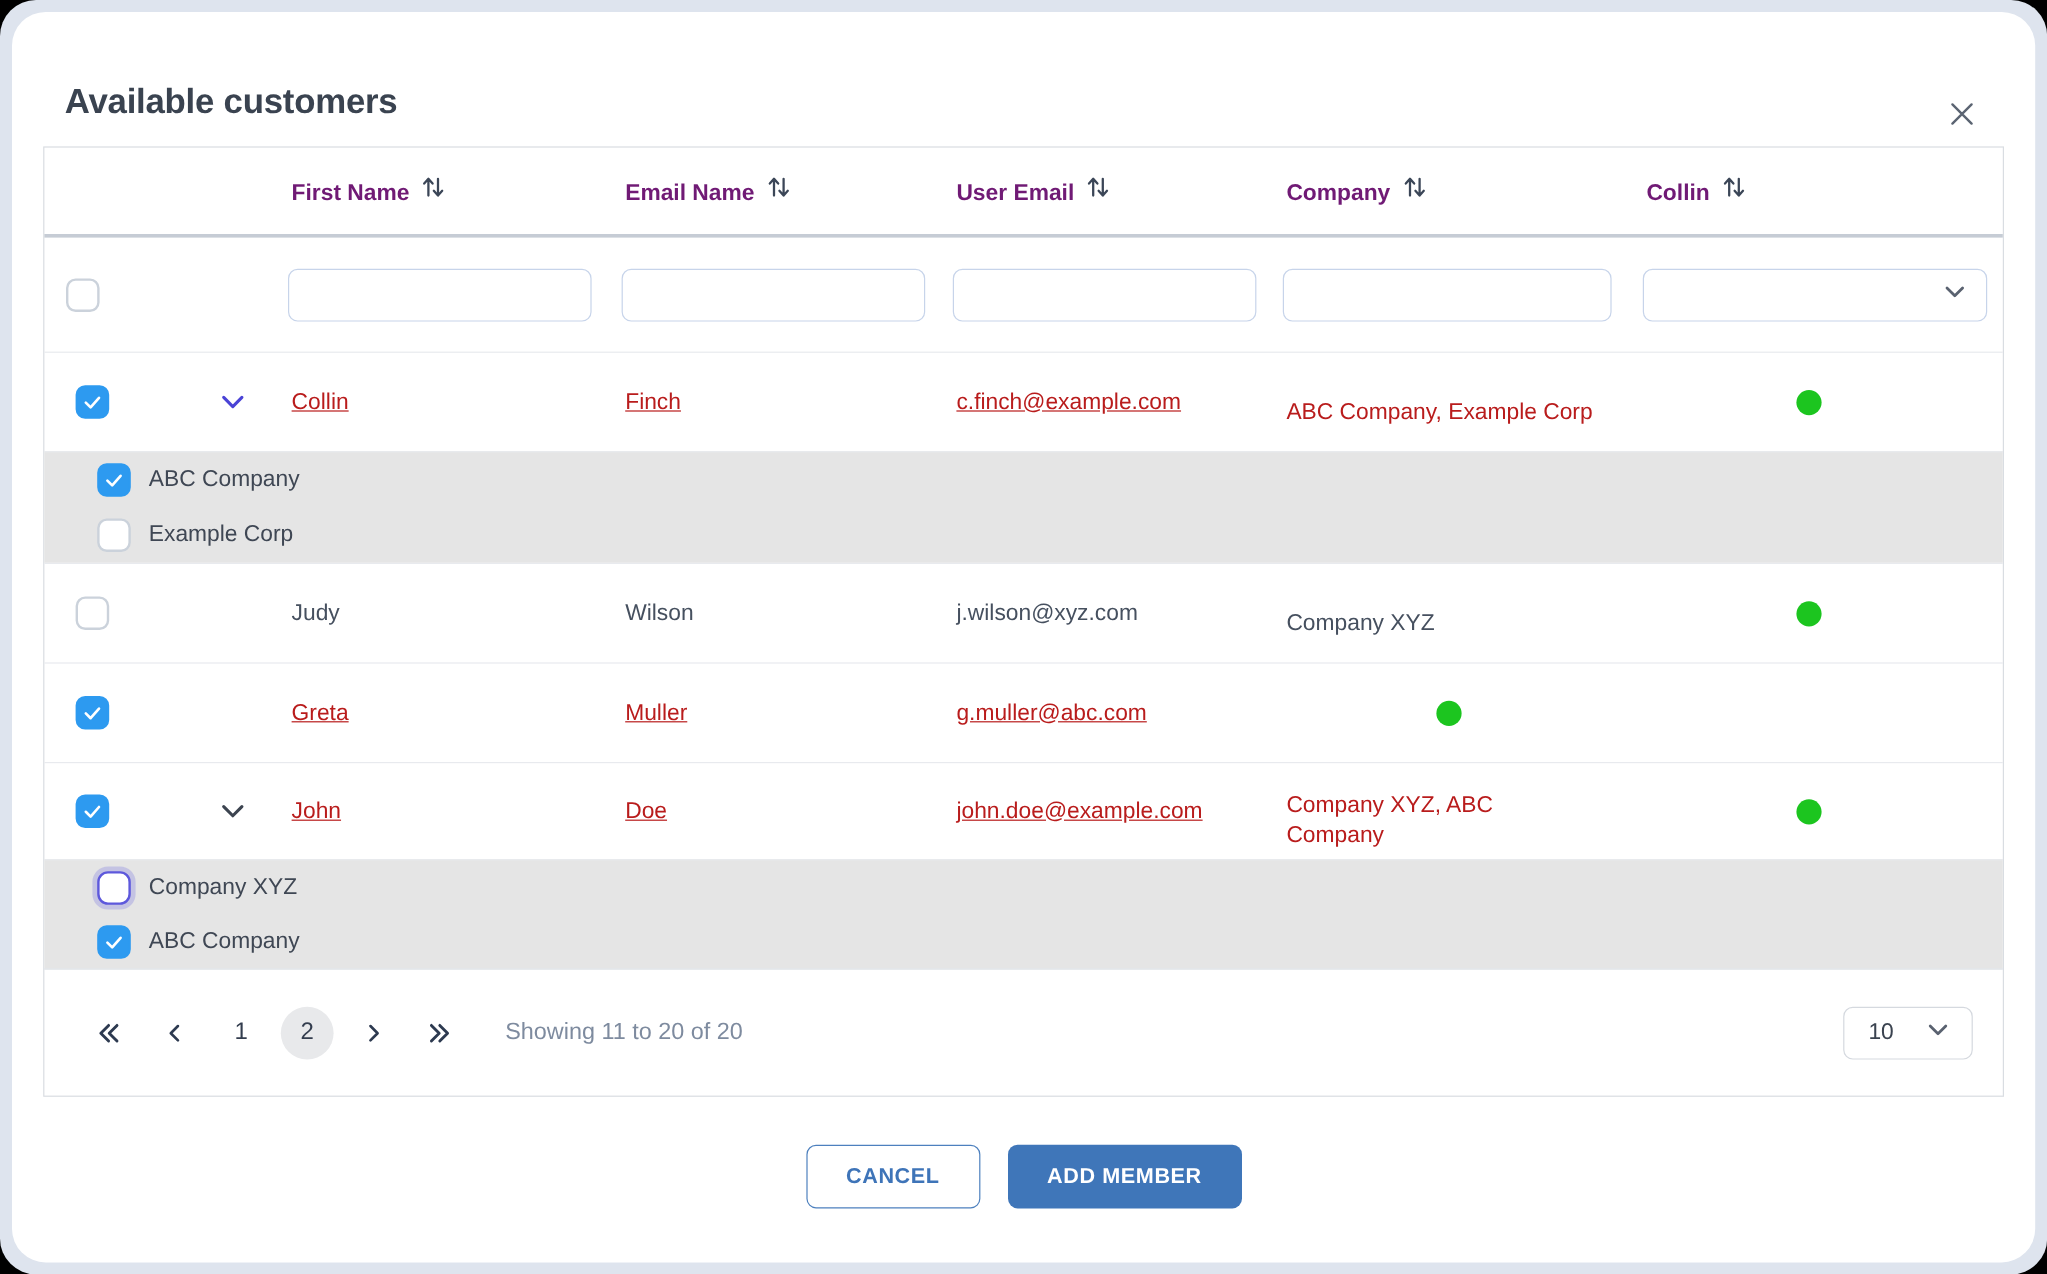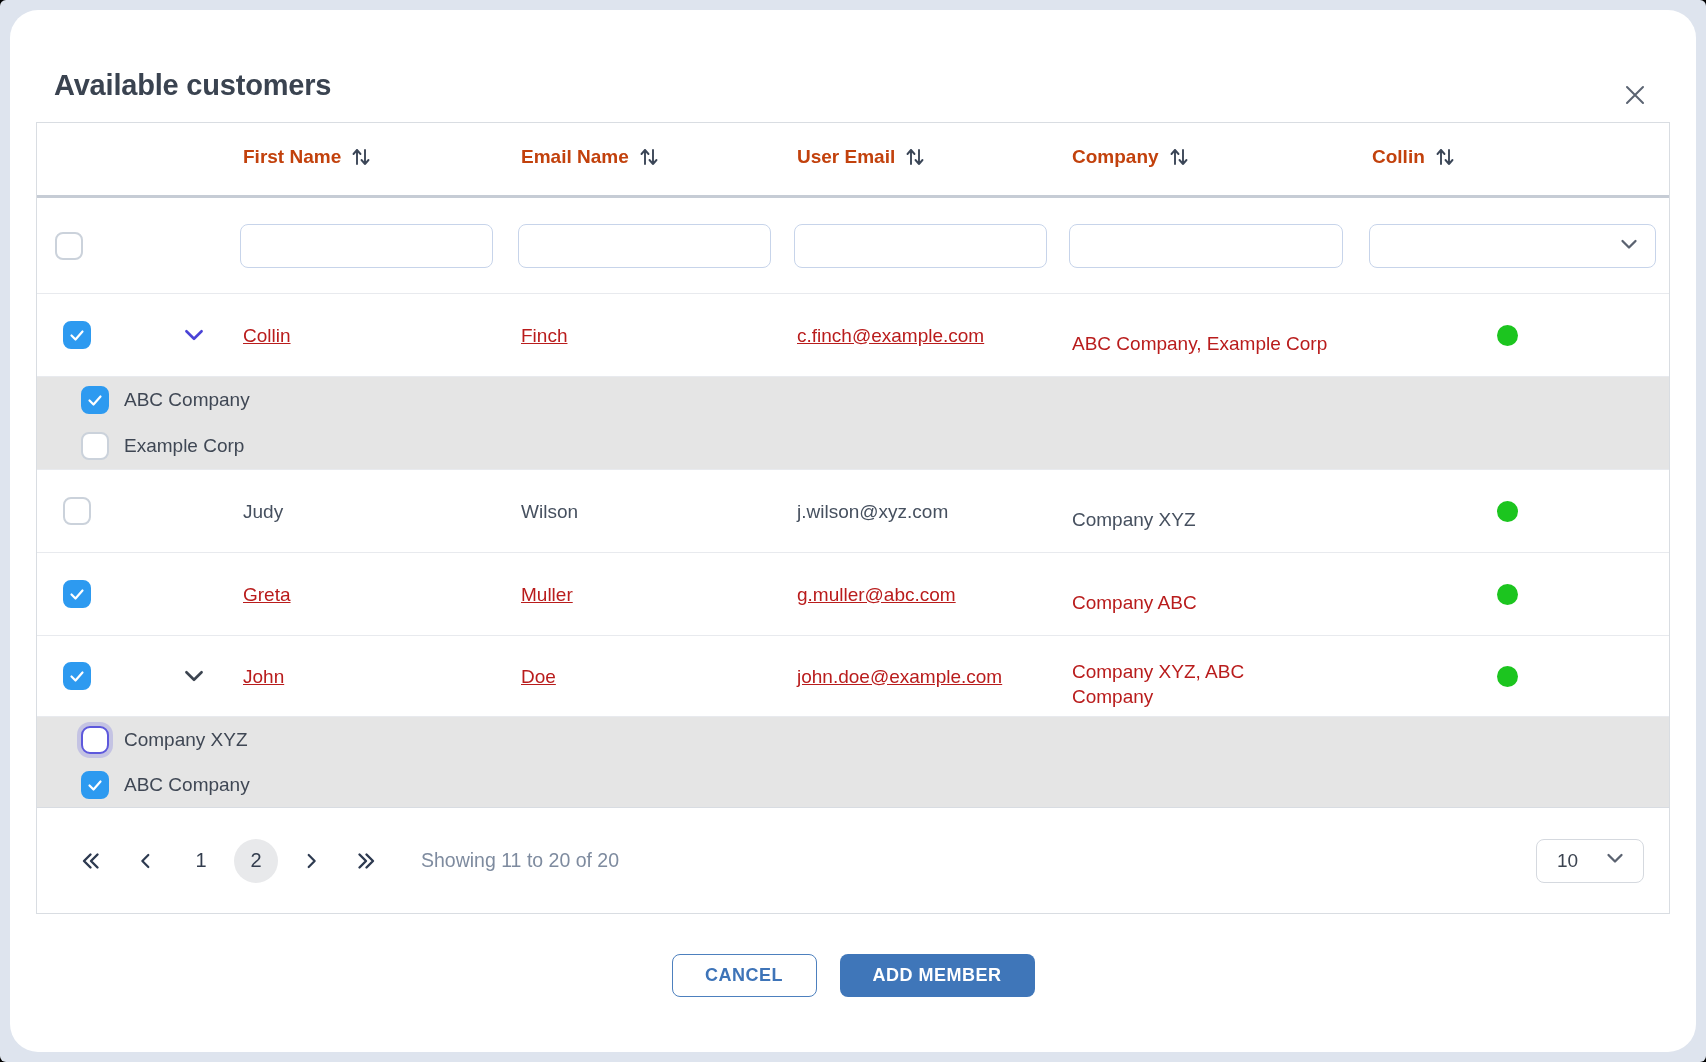--- a/index.html
+++ b/index.html
@@ -1,31 +1,31 @@
 <!DOCTYPE html>
 <html><head>
 <meta charset="utf-8">
 <style>
   html,body{margin:0;padding:0;background:#000;}
   body{width:1706px;height:1062px;overflow:hidden;position:relative;
        font-family:"Liberation Sans","DejaVu Sans",sans-serif;}
-  .frame{position:absolute;inset:0;background:#dee4ee;border-radius:6px;}
+  .frame{position:absolute;inset:0;background:#dee4ee;border-radius:30px;}
   .modal{position:absolute;inset:10px;background:#fff;border-radius:28px;overflow:hidden;}
 
   .modal-header{position:relative;padding:56px 44px 0 44px;}
   .title{font-size:29px;font-weight:700;color:#3a4350;line-height:38px;margin:0;letter-spacing:-0.2px;}
   .close-btn{position:absolute;top:70px;right:46px;width:30px;height:30px;background:none;border:none;
              padding:0;cursor:pointer;display:flex;align-items:center;justify-content:center;}
 
   .table{border:1px solid #d9dde2;width:1632px;margin:18px 0 0 26px;box-sizing:content-box;}
   .grid{display:grid;grid-template-columns:203px 278px 276px 275px 300px 300px;align-items:center;}
 
   .thead{height:72px;}
-  .th{display:flex;align-items:flex-start;gap:8px;padding-left:3px;font-size:19px;font-weight:700;
-      color:#c2410c;cursor:pointer;}
+  .th{display:flex;align-items:flex-end;gap:8px;padding-left:3px;font-size:19px;font-weight:700;
+      color:#701a75;cursor:pointer;}
 
   .filter{height:95px;border-top:3px solid #c6ccd5;}
   .flt{width:253px;height:44px;border:1px solid #c7d4ea;border-radius:8px;outline:none;
        font-size:18px;padding:0 12px;box-sizing:border-box;color:#3f4754;font-family:inherit;}
   .flt.wide{width:274px;}
   .sel{width:287px;height:44px;border:1px solid #c7d4ea;border-radius:8px;display:flex;
        align-items:center;justify-content:flex-end;padding-right:14px;box-sizing:border-box;cursor:pointer;background:#fff;}
 
   .c0{display:flex;align-items:center;height:100%;}
   .cbx{width:28px;height:28px;border:2px solid #cbd2db;border-radius:8px;background:#fff;
@@ -59,21 +59,21 @@
          padding-left:32px;box-sizing:border-box;}
   .pg{width:44px;height:44px;display:flex;align-items:center;justify-content:center;margin-right:11px;
       background:none;border:none;font-family:inherit;font-size:20px;color:#333d4e;cursor:pointer;padding:0;}
   .pg.current{background:#e8e9eb;border-radius:50%;}
   .showing{margin-left:22px;font-size:19.5px;color:#7e8b9f;}
   .pagesize{margin-left:auto;margin-right:25px;width:108px;height:44px;border:1px solid #d5d9df;
             border-radius:8px;display:flex;align-items:center;justify-content:space-between;
             padding:0 16px 0 20px;box-sizing:border-box;font-size:19px;color:#3b4350;cursor:pointer;background:#fff;}
 
   .actions{margin-top:40px;display:flex;justify-content:center;gap:23px;}
-  .btn{height:43px;border-radius:8px;font-size:18px;font-weight:700;letter-spacing:0.5px;
+  .btn{height:53px;border-radius:8px;font-size:18px;font-weight:700;letter-spacing:0.5px;
        font-family:inherit;cursor:pointer;}
   .btn-cancel{width:145px;background:#fff;border:1px solid #4d80be;color:#3e74b8;}
   .btn-add{width:195px;background:#3f76b9;border:none;color:#fff;}
 </style>
 </head>
 <body>
 
 <div class="frame">
   <div class="modal">
 
@@ -204,21 +204,20 @@
         <div class="c0">
           <span class="cbx checked">
             <svg width="18" height="18" viewBox="0 0 18 18" fill="none">
                 <path d="M3.5 9.5 L7.5 13.5 L14.5 5.5" stroke="#fff" stroke-width="2.2" stroke-linecap="round" stroke-linejoin="round"></path>
               </svg>
           </span>
         </div>
         <div class="tcell">Greta</div>
         <div class="tcell">Muller</div>
         <div class="tcell">g.muller@abc.com</div>
-        <div class="tcell"><span class="wrapcap">Company ABC</span></div>
         <div class="status-cell">
             <span class="dot"></span>
           </div>
       </div>
 
       <div class="grid trow r-john selected">
         <div class="c0">
           <span class="cbx checked">
             <svg width="18" height="18" viewBox="0 0 18 18" fill="none">
                 <path d="M3.5 9.5 L7.5 13.5 L14.5 5.5" stroke="#fff" stroke-width="2.2" stroke-linecap="round" stroke-linejoin="round"></path>

